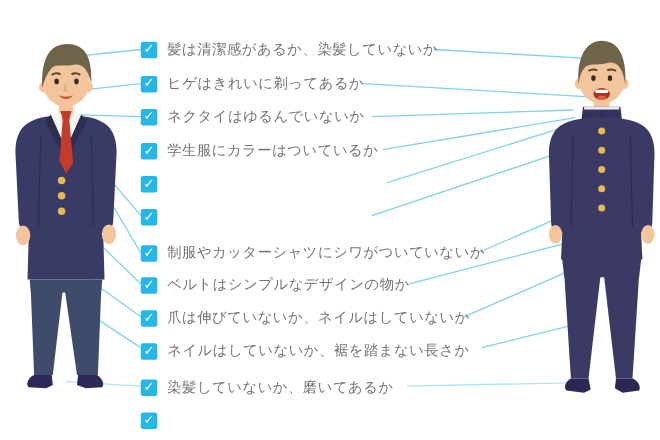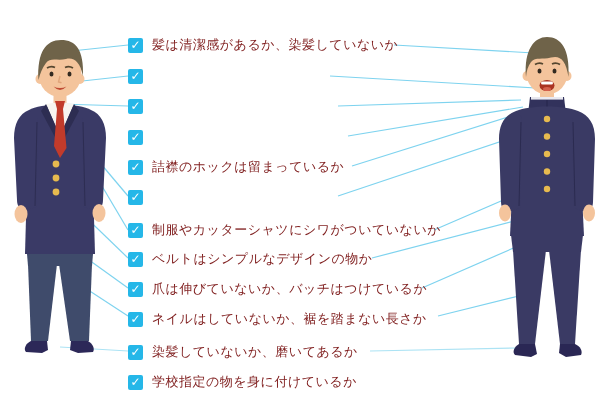--- a/index.html
+++ b/index.html
@@ -3,21 +3,21 @@
 <meta charset="utf-8">
 <style>
   html,body{margin:0;padding:0;background:#fff;}
   .stage{position:relative;width:600px;height:400px;background:#ffffff;overflow:hidden;
          font-family:"Liberation Sans","DejaVu Sans",sans-serif;}
   .art{position:absolute;left:0;top:0;width:600px;height:400px;}
   .row{position:absolute;left:128px;display:flex;align-items:center;height:18px;}
   .cb{width:15px;height:15px;background:#25b7e8;border-radius:2px;flex:0 0 15px;
       display:flex;align-items:center;justify-content:center;}
   .cb .tick{color:#ffffff;font-size:12px;font-weight:bold;line-height:1;transform:translateY(-0.5px);}
-  .lbl{margin-left:9px;font-size:13px;color:#7f1d1d;letter-spacing:0.5px;white-space:nowrap;}
+  .lbl{margin-left:9px;font-size:13px;color:#737373;letter-spacing:0.5px;white-space:nowrap;}
 </style>
 </head>
 <body>
 
 <div class="stage">
 
   <svg class="art" viewBox="0 0 600 400">
 
     <g stroke="#7ed3ef" stroke-width="1.2" fill="none">
       <line x1="62" y1="52" x2="128" y2="45"></line>
@@ -114,36 +114,38 @@
   <div class="row" style="top:36px">
     <span class="cb">
         <span class="tick">✓</span>
       </span>
     <span class="lbl">髪は清潔感があるか、染髪していないか</span>
   </div>
   <div class="row" style="top:67px">
     <span class="cb">
         <span class="tick">✓</span>
       </span>
+    <span class="lbl">ヒゲはきれいに剃ってあるか</span>
   </div>
   <div class="row" style="top:97px">
     <span class="cb">
         <span class="tick">✓</span>
       </span>
+    <span class="lbl">ネクタイはゆるんでいないか</span>
   </div>
   <div class="row" style="top:128px">
     <span class="cb">
         <span class="tick">✓</span>
       </span>
+    <span class="lbl">学生服にカラーはついているか</span>
   </div>
   <div class="row" style="top:158px">
     <span class="cb">
         <span class="tick">✓</span>
       </span>
-    <span class="lbl">詰襟のホックは留まっているか</span>
   </div>
   <div class="row" style="top:188px">
     <span class="cb">
         <span class="tick">✓</span>
       </span>
   </div>
   <div class="row" style="top:221px">
     <span class="cb">
         <span class="tick">✓</span>
       </span>
@@ -152,34 +154,33 @@
   <div class="row" style="top:250px">
     <span class="cb">
         <span class="tick">✓</span>
       </span>
     <span class="lbl">ベルトはシンプルなデザインの物か</span>
   </div>
   <div class="row" style="top:280px">
     <span class="cb">
         <span class="tick">✓</span>
       </span>
-    <span class="lbl">爪は伸びていないか、バッチはつけているか</span>
+    <span class="lbl">爪は伸びていないか、ネイルはしていないか</span>
   </div>
   <div class="row" style="top:310px">
     <span class="cb">
         <span class="tick">✓</span>
       </span>
     <span class="lbl">ネイルはしていないか、裾を踏まない長さか</span>
   </div>
   <div class="row" style="top:343px">
     <span class="cb">
         <span class="tick">✓</span>
       </span>
     <span class="lbl">染髪していないか、磨いてあるか</span>
   </div>
   <div class="row" style="top:373px">
     <span class="cb">
         <span class="tick">✓</span>
       </span>
-    <span class="lbl">学校指定の物を身に付けているか</span>
   </div>
 
 </div>
 
 </body></html>

